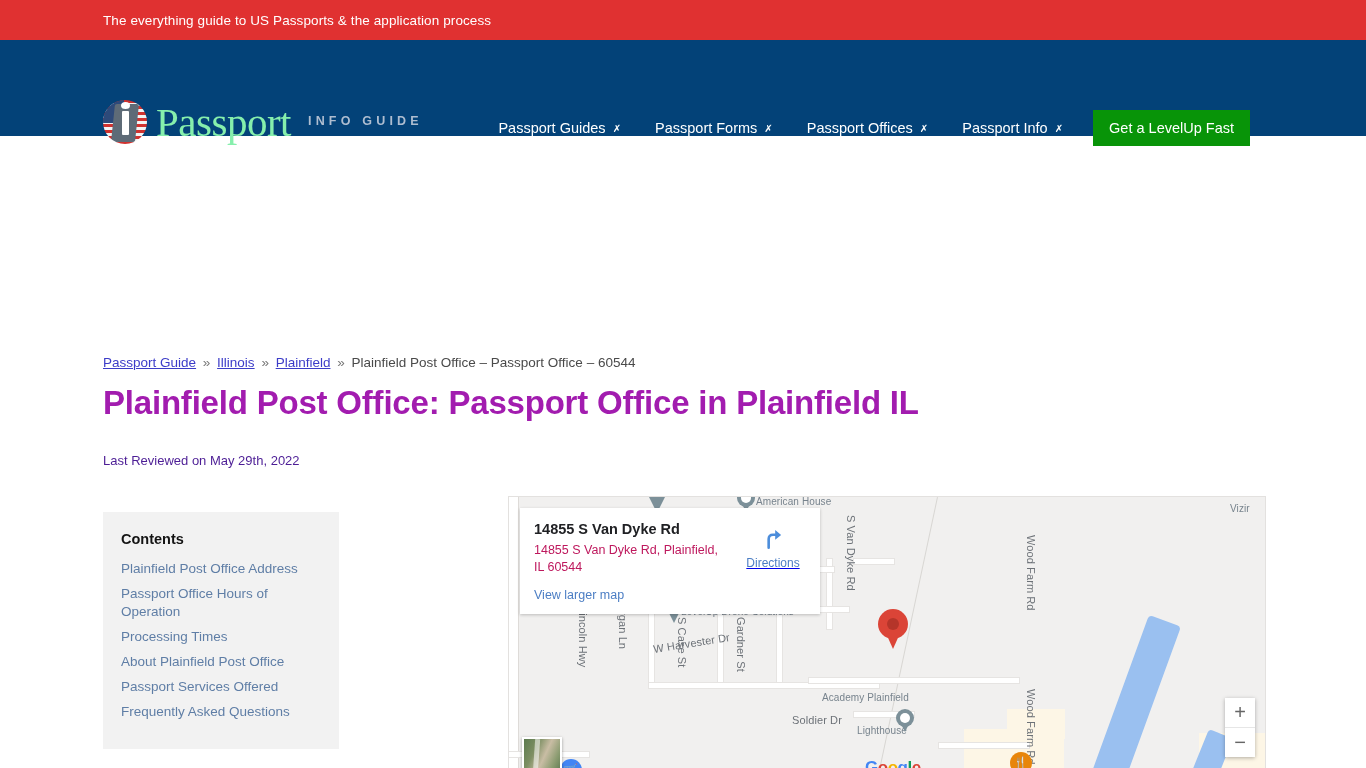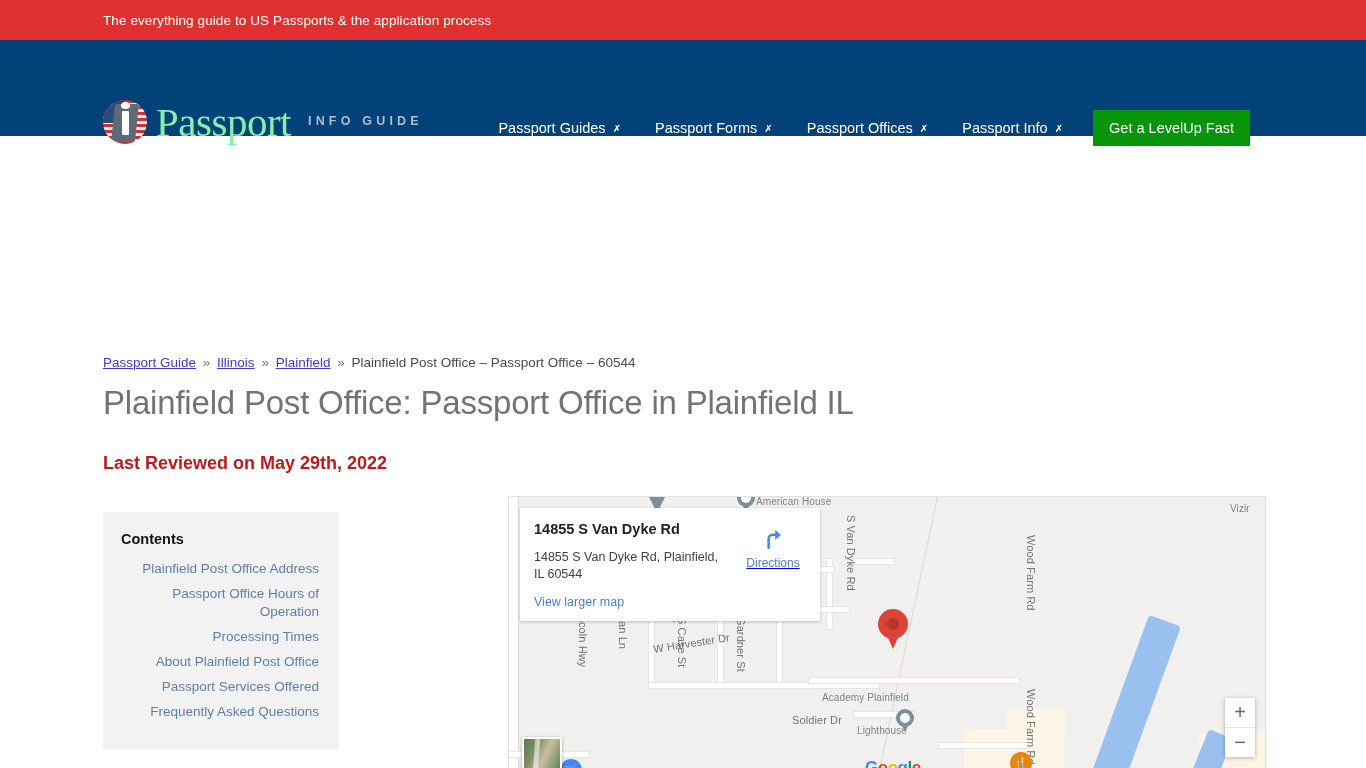--- a/index.html
+++ b/index.html
@@ -159,49 +159,48 @@
     text-decoration: underline;
   }
   .breadcrumb .sep { color: #777777; padding: 0 3px; }
   .breadcrumb .current { color: #4a4a4a; text-align: center; }
 
   .page-title {
     position: absolute;
     left: 103px; top: 248px;
     margin: 0;
     font-size: 33px;
-    font-weight: 400;
-    color: #737373;
+    font-weight: 700;
+    color: #a21caf;
     letter-spacing: -0.2px;
     white-space: nowrap;
   }
 
   .reviewed {
     position: absolute;
     left: 103px; top: 317px;
-    font-size: 18px;
-    color: #b91c1c;
-    font-weight: bold;
+    font-size: 13px;
+    color: #4c1d95;
   }
 
   
   .contents-box {
     position: absolute;
     left: 103px; top: 376px;
     width: 236px;
     background: #f2f2f2;
     padding: 19px 20px 22px 18px;
   }
   .contents-title {
     font-size: 14.5px;
     font-weight: 700;
     color: #141414;
     margin-bottom: 12px;
   }
-  .contents-list { list-style: none; margin: 0; padding: 0; text-align: right; }
+  .contents-list { list-style: none; margin: 0; padding: 0; }
   .contents-list li { margin-bottom: 7px; }
   .contents-list a {
     font-size: 13.5px;
     color: #5f7ea6;
     text-decoration: none;
   }
 
   
   .map {
     position: absolute;
@@ -350,24 +349,24 @@
     left: 11px; top: 11px;
     width: 300px;
     background: #ffffff;
     padding: 13px 14px 11px 14px;
     box-shadow: 0 1px 3px rgba(0,0,0,.22);
     display: flex;
   }
   .infocard-left { flex: 1 1 auto; min-width: 0; }
   .infocard-title {
     font-size: 14.5px; font-weight: 700; color: #202124;
-    margin-bottom: 12px;
+    margin-bottom: 5px;
   }
   .infocard-addr {
-    font-size: 12.5px; color: #404040; line-height: 1.35;
+    font-size: 12.5px; color: #be185d; line-height: 1.35;
     max-width: 186px;
   }
   .infocard-link {
     display: inline-block;
     margin-top: 12px;
     font-size: 12.5px;
     color: #4c7ec4;
     text-decoration: none;
   }
   .infocard-right {

